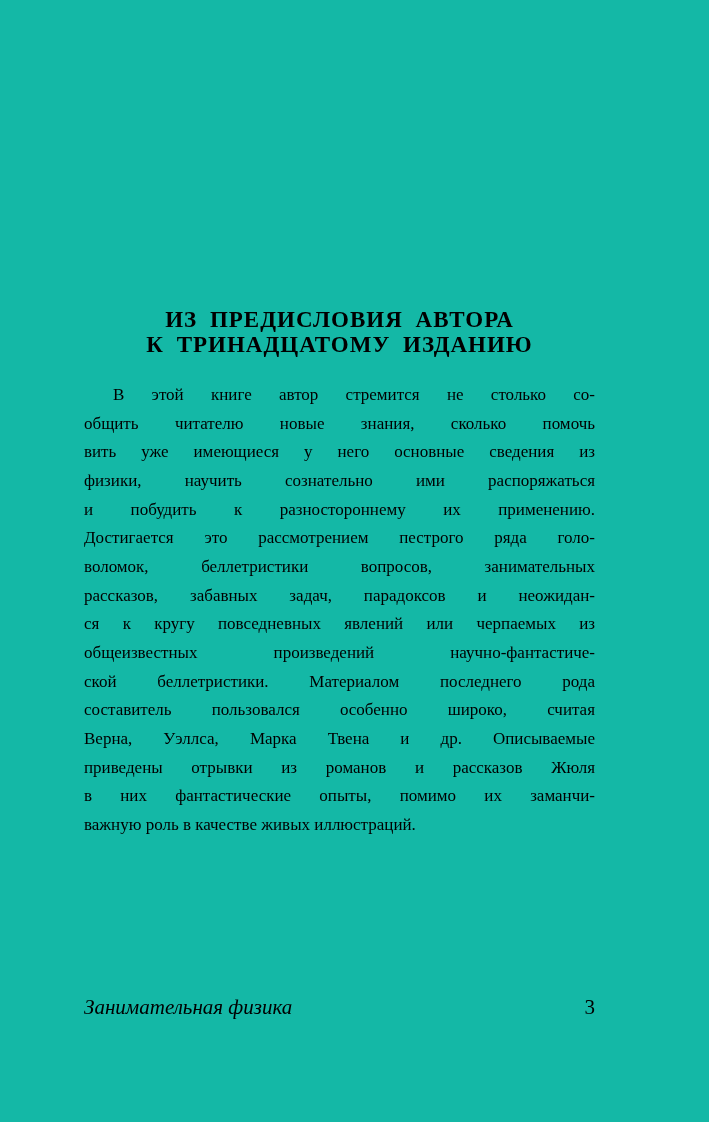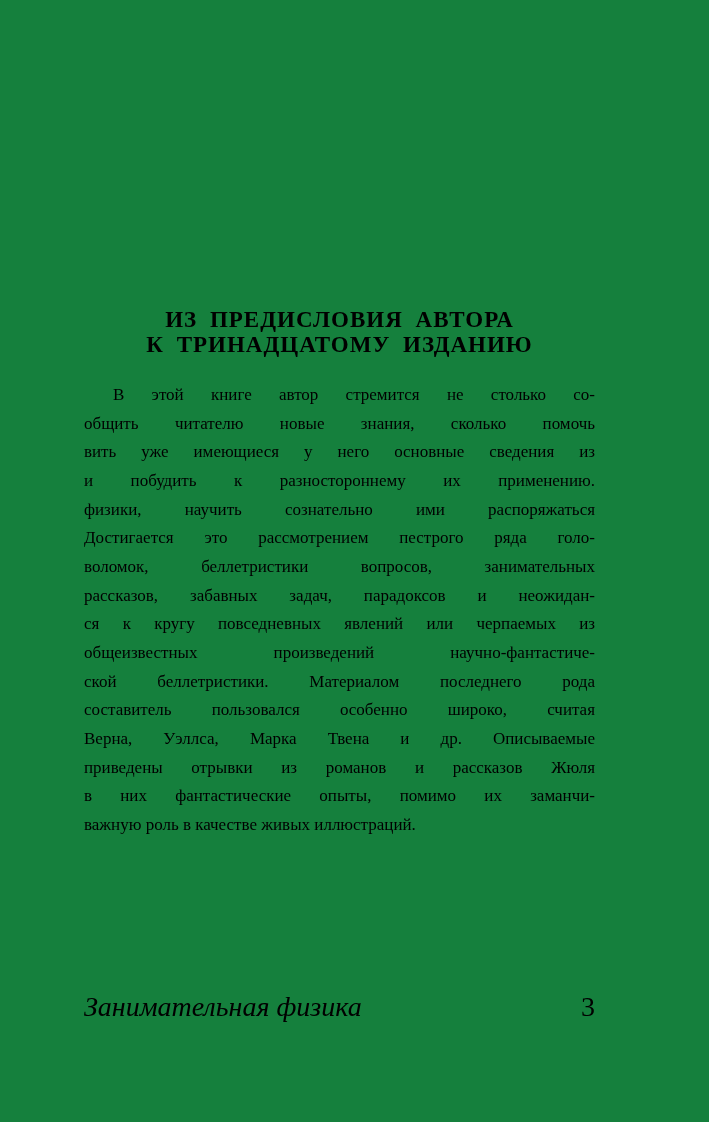--- a/index.html
+++ b/index.html
@@ -4,21 +4,21 @@
 <style>
   html, body {
     margin: 0;
     padding: 0;
     background: #e8e8e8;
   }
   .page {
     position: relative;
     width: 709px;
     height: 1122px;
-    background: #15803d;
+    background: #14b8a6;
     font-family: "Liberation Serif", "DejaVu Serif", serif;
     color: #000000;
     overflow: hidden;
   }
   .heading {
     position: absolute;
     top: 307px;
     left: 84px;
     width: 511px;
     text-align: center;
@@ -48,21 +48,21 @@
     text-align-last: left;
   }
   .footer {
     position: absolute;
     top: 995px;
     left: 84px;
     width: 511px;
     display: flex;
     justify-content: space-between;
     align-items: baseline;
-    font-size: 28px;
+    font-size: 21px;
     line-height: 24px;
   }
   .running-title {
     font-style: italic;
   }
   .page-number {
     font-style: normal;
   }
 </style>
 </head>
@@ -72,22 +72,22 @@
 
   <div class="heading">
     <div>ИЗ ПРЕДИСЛОВИЯ АВТОРА</div>
     <div>К ТРИНАДЦАТОМУ ИЗДАНИЮ</div>
   </div>
 
   <div class="body-text">
     <div class="jline firstline">В этой книге автор стремится не столько со-</div>
     <div class="jline">общить читателю новые знания, сколько помочь</div>
     <div class="jline">вить уже имеющиеся у него основные сведения из</div>
+    <div class="jline">физики, научить сознательно ими распоряжаться</div>
     <div class="jline">и побудить к разностороннему их применению.</div>
-    <div class="jline">физики, научить сознательно ими распоряжаться</div>
     <div class="jline">Достигается это рассмотрением пестрого ряда голо-</div>
     <div class="jline">воломок, беллетристики вопросов, занимательных</div>
     <div class="jline">рассказов, забавных задач, парадоксов и неожидан-</div>
     <div class="jline">ся к кругу повседневных явлений или черпаемых из</div>
     <div class="jline">общеизвестных произведений научно-фантастиче-</div>
     <div class="jline">ской беллетристики. Материалом последнего рода</div>
     <div class="jline">составитель пользовался особенно широко, считая</div>
     <div class="jline">Верна, Уэллса, Марка Твена и др. Описываемые</div>
     <div class="jline">приведены отрывки из романов и рассказов Жюля</div>
     <div class="jline">в них фантастические опыты, помимо их заманчи-</div>

